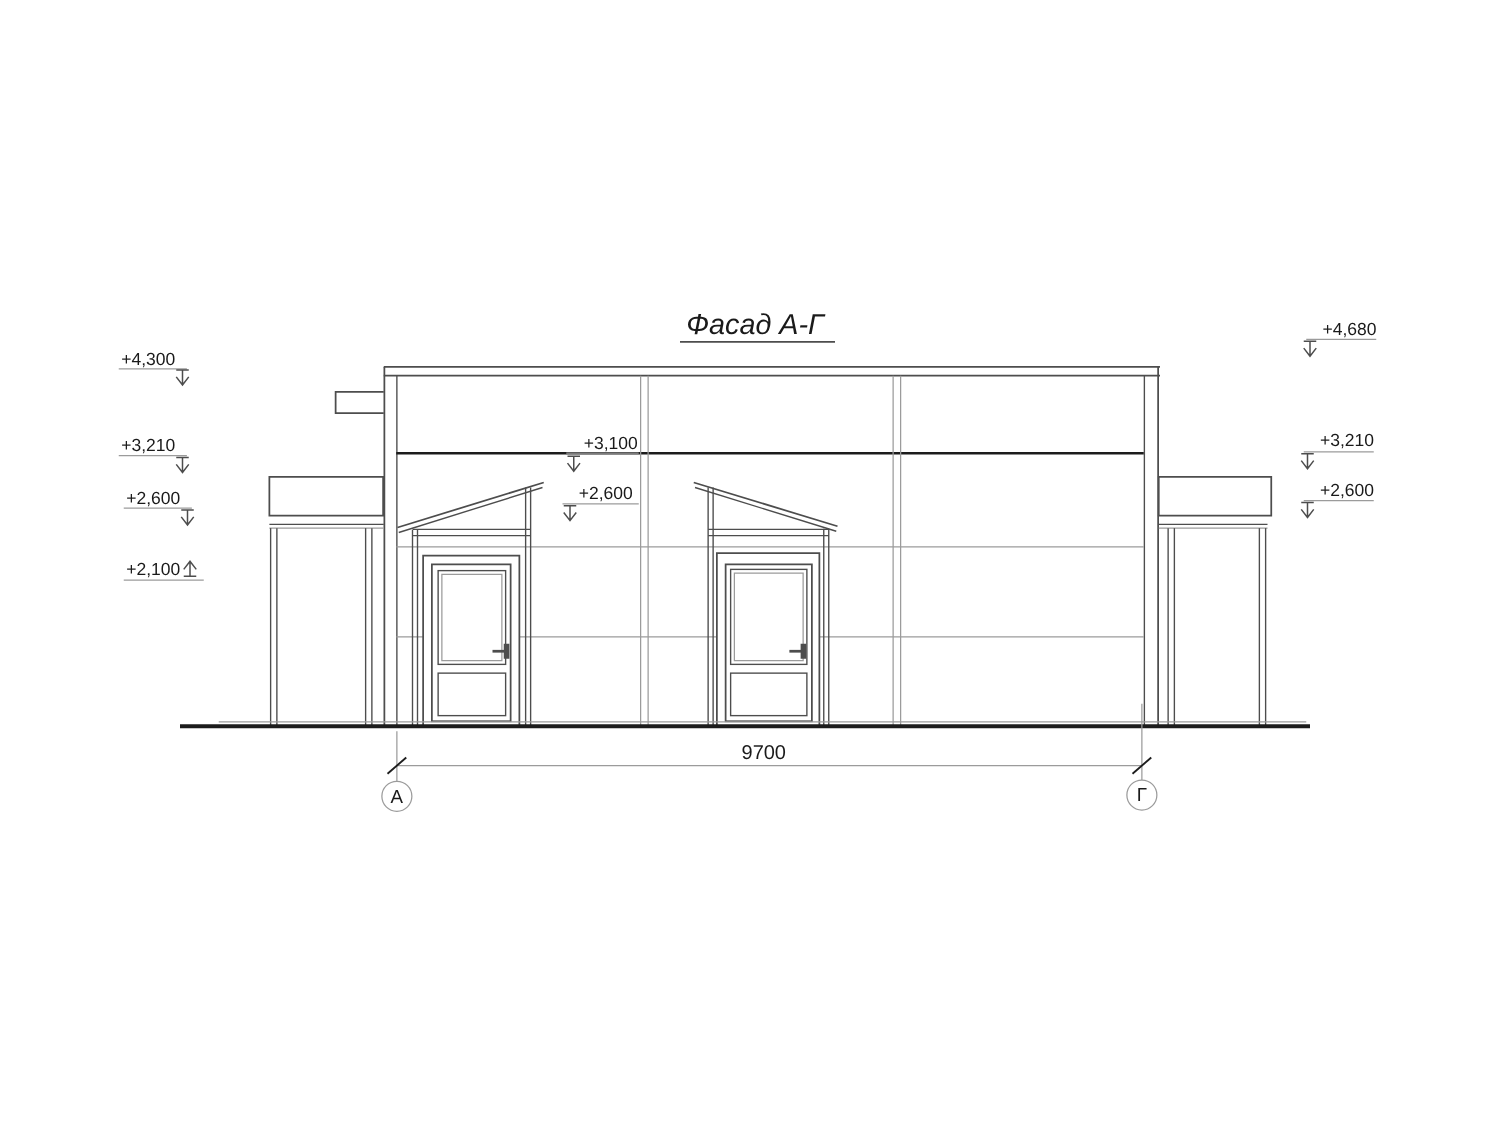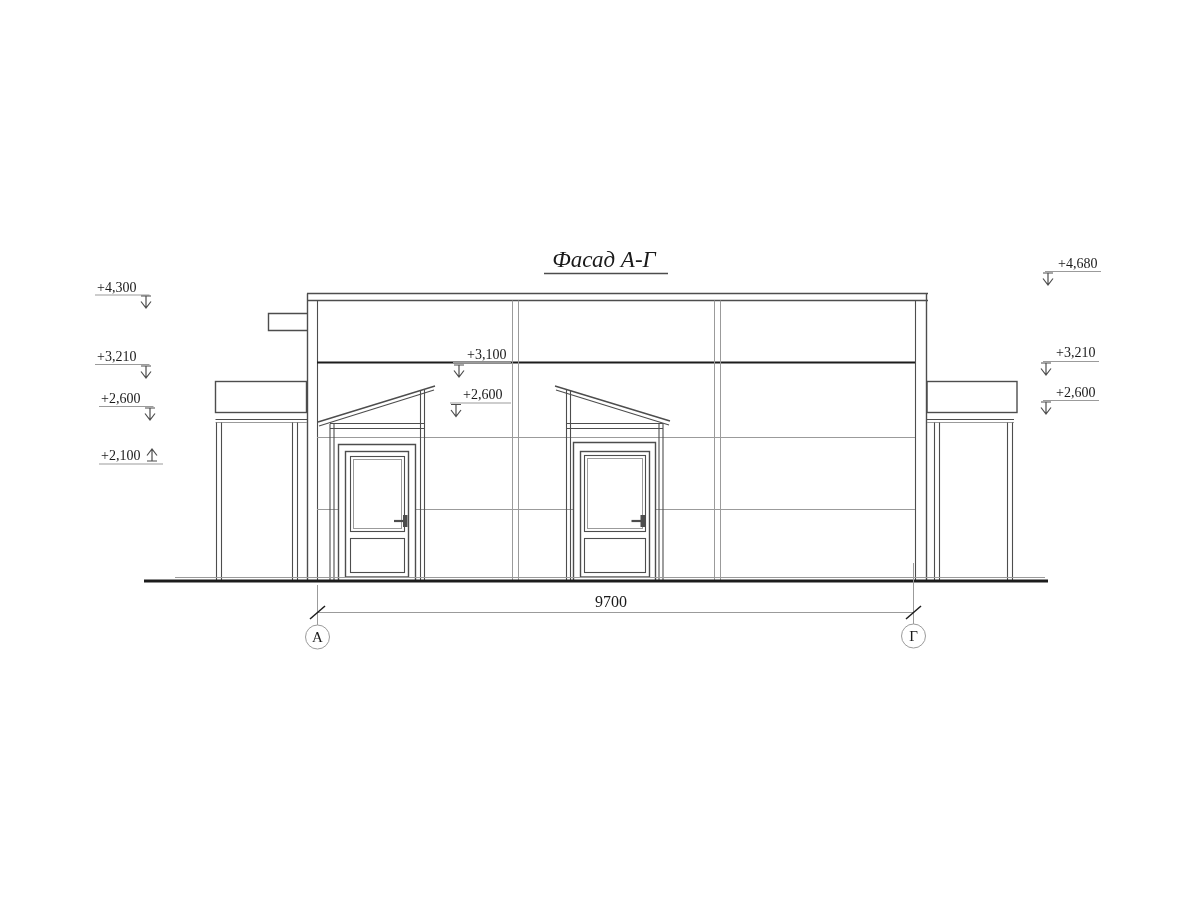--- a/index.html
+++ b/index.html
@@ -1,17 +1,17 @@
 <!DOCTYPE html>
 <html style="--line-dark: #1c1c1c; --line-medium: #4d4d4d; --line-light: #9b9b9b; --background: #ffffff;"><head>
 <meta charset="utf-8">
 <style>
   html,body{margin:0;padding:0;background:#ffffff;}
   .sheet{position:relative;width:1200px;height:900px;background:var(--background,#ffffff);
-         font-family:Liberation Serif, serif;overflow:hidden;}
+         font-family:Liberation Sans, sans-serif;overflow:hidden;}
   svg{display:block;}
   .ln-thin  {stroke:var(--line-light,#9b9b9b);stroke-width:1;fill:none;}
   .ln-med   {stroke:var(--line-medium,#4d4d4d);stroke-width:1.4;fill:none;}
   .ln-med2  {stroke:var(--line-medium,#4d4d4d);stroke-width:1.1;fill:none;}
   .ln-dark  {stroke:var(--line-dark,#1c1c1c);stroke-width:2;fill:none;}
   .ln-ground{stroke:var(--line-dark,#1c1c1c);stroke-width:3.2;fill:none;}
   .ln-tick  {stroke:var(--line-dark,#1c1c1c);stroke-width:1.5;fill:none;}
   .elev     {stroke:var(--line-medium,#4d4d4d);stroke-width:1.2;fill:none;}
   .fill-white{fill:#ffffff;}
   .fill-none{fill:none;}

